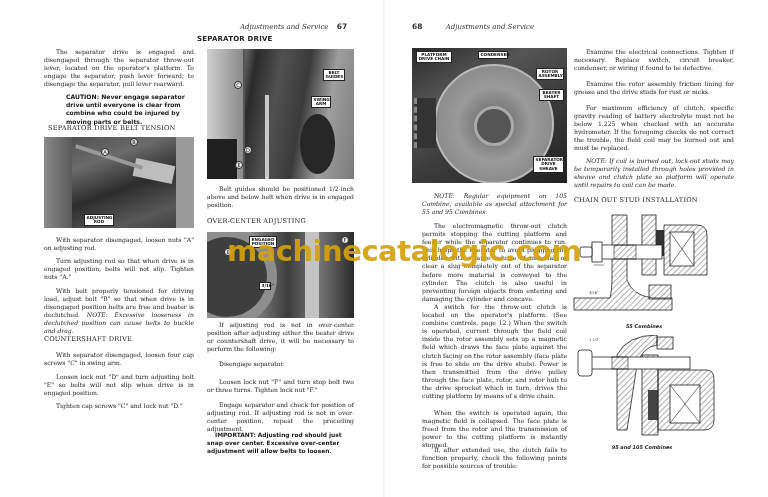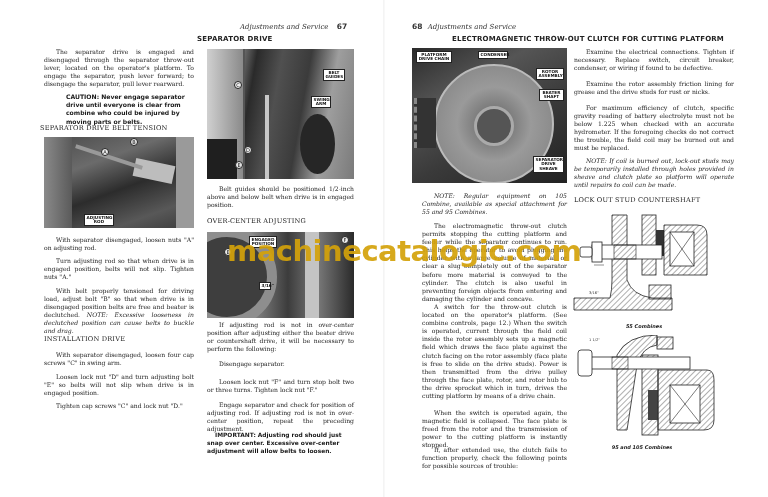--- a/index.html
+++ b/index.html
@@ -34,40 +34,40 @@
     <span>Adjustments and Service</span>
     <span class="header-num" style="margin-left:6px;">67</span>
   </div>
 
   <div class="abs sec-title" style="left:150px; top:35px;margin-left:47px;">SEPARATOR DRIVE</div>
 
   <div class="abs para" style="left:44px; top:48px; width:150px;">The separator drive is engaged and disengaged through the separator throw-out lever, located on the operator's platform. To engage the separator, push lever forward; to disengage the separator, pull lever rearward.</div>
 
   <div class="abs sans-bold" style="left:66px; top:93px; width:128px;">CAUTION: Never engage separator drive until everyone is clear from combine who could be injured by moving parts or belts.</div>
 
-  <div class="abs sub-title" style="left:40px; top:124px;">SEPARATOR DRIVE BELT TENSION</div>
+  <div class="abs sub-title" style="left:48px; top:124px;">SEPARATOR DRIVE BELT TENSION</div>
 
   <div class="photo" style="left:44px; top:137px; width:150px; height:91px; background: linear-gradient(160deg,#4a4a4a 0%,#6b6b6b 30%,#2c2c2c 55%,#585858 80%,#3a3a3a 100%);">
     <div class="abs" style="left:0; top:0; width:28px; height:91px; background: linear-gradient(90deg,#8a8a8a,#5a5a5a);"></div>
     <div class="abs" style="left:90px; top:25px; width:40px; height:18px; background:#bdbdbd; transform: rotate(12deg);"></div>
     <div class="abs" style="left:30px; top:18px; width:70px; height:4px; background:#999; transform: rotate(18deg);"></div>
     <div class="abs" style="left:132px; top:0; width:18px; height:91px; background:#9a9a9a;"></div>
     <div class="callout" style="left:57px; top:11px;">A</div>
     <div class="callout" style="left:86px; top:1px;">B</div>
     <div class="lbl" style="left:40px; top:77px; width:30px;">ADJUSTING ROD</div>
   </div>
 
   <div class="abs para" style="left:44px; top:236px; width:150px;">With separator disengaged, loosen nuts "A" on adjusting rod.</div>
   <div class="abs para" style="left:44px; top:257px; width:150px;">Turn adjusting rod so that when drive is in engaged position, belts will not slip. Tighten nuts "A."</div>
   <div class="abs para" style="left:44px; top:287px; width:150px;">
     <span>With belt properly tensioned for driving load, adjust bolt "B" so that when drive is in disengaged position belts are free and beater is declutched.</span>
     <span class="inline-italic">NOTE: Excessive looseness in declutched position can cause belts to buckle and drag.</span>
   </div>
 
-  <div class="abs sub-title" style="left:44px; top:335px;">INSTALLATION DRIVE</div>
+  <div class="abs sub-title" style="left:44px; top:335px;">COUNTERSHAFT DRIVE</div>
   <div class="abs para" style="left:44px; top:351px; width:150px;">With separator disengaged, loosen four cap screws "C" in swing arm.</div>
   <div class="abs para" style="left:44px; top:373px; width:150px;">Loosen lock nut "D" and turn adjusting bolt "E" so belts will not slip when drive is in engaged position.</div>
   <div class="abs para" style="left:44px; top:402px; width:150px;">Tighten cap screws "C" and lock nut "D."</div>
 
   <div class="photo" style="left:207px; top:49px; width:147px; height:130px; background: linear-gradient(100deg,#b9b9b9 0%,#8d8d8d 18%,#2a2a2a 30%,#505050 45%,#3b3b3b 62%,#9e9e9e 78%,#7a7a7a 100%);">
     <div class="abs" style="left:0; top:0; width:38px; height:130px; background: linear-gradient(90deg,#d0d0d0,#8a8a8a); border-right:2px solid #555;"></div>
     <div class="abs" style="left:93px; top:65px; width:35px; height:60px; border-radius:50%; background:#262626;"></div>
     <div class="abs" style="left:0px; top:90px; width:30px; height:40px; background:#1f1f1f;"></div>
     <div class="abs" style="left:58px; top:46px; width:4px; height:84px; background:#c8c8c8;"></div>
     <div class="lbl" style="left:116px; top:20px; width:22px;">BELT GUIDES</div>
@@ -95,25 +95,24 @@
   <div class="abs para" style="left:207px; top:378px; width:147px;">Loosen lock nut "F" and turn stop bolt two or three turns. Tighten lock nut "F."</div>
   <div class="abs para" style="left:207px; top:401px; width:147px;">Engage separator and check for position of adjusting rod. If adjusting rod is not in over-center position, repeat the preceding adjustment.</div>
   <div class="abs sans-bold" style="left:207px; top:431px; width:147px; text-indent:8px; font-size:5.9px;">IMPORTANT: Adjusting rod should just snap over center. Excessive over-center adjustment will allow belts to loosen.</div>
 </div>
 
 <div class="gutter"></div>
 
 <div class="page page-right">
 
   <div class="abs header-text" style="left:28px; top:22px; width:160px;">
-    <span class="header-num" style="margin-right:3px;text-align:right;">68</span>
+    <span class="header-num" style="margin-right:21px;text-align:right;">68</span>
     <span>Adjustments and Service</span>
   </div>
 
-  <div class="abs sec-title" style="left:68px; top:35px;">ELECTROMAGNETIC THROW-OUT CLUTCH FOR CUTTING PLATFORM</div>
 
   <div class="photo" style="left:28px; top:48px; width:155px; height:135px; background: linear-gradient(150deg,#2a2a2a 0%,#555 30%,#3a3a3a 60%,#222 100%);">
     <div class="abs" style="left:22px; top:16px; width:120px; height:120px; border-radius:50%; background: radial-gradient(circle,#555 0%,#7a7a7a 20%,#9a9a9a 45%,#8a8a8a 75%,#6a6a6a 100%); border:2px solid #bbb;"></div>
     <div class="abs" style="left:62px; top:58px; width:40px; height:40px; border-radius:50%; background:#555; border:3px solid #aaa;"></div>
     <div class="abs" style="left:2px; top:50px; width:22px; height:50px; background:#333; border-left:3px dashed #888;"></div>
     <div class="lbl" style="left:4px; top:3px; width:36px;">PLATFORM DRIVE CHAIN</div>
     <div class="lbl" style="left:66px; top:3px; width:30px;">CONDENSER</div>
     <div class="lbl" style="left:124px; top:20px; width:28px;">ROTOR ASSEMBLY</div>
     <div class="lbl" style="left:127px; top:41px; width:25px;">BEATER SHAFT</div>
     <div class="lbl" style="left:121px; top:108px; width:31px;">SEPARATOR DRIVE SHEAVE</div>
@@ -124,21 +123,21 @@
   <div class="abs para" style="left:38px; top:222px; width:145px;">The electromagnetic throw-out clutch permits stopping the cutting platform and feeder while the separator continues to run. This helps the operator to avoid plugging the cylinder with a large volume of material, or clear a slug completely out of the separator before more material is conveyed to the cylinder. The clutch is also useful in preventing foreign objects from entering and damaging the cylinder and concave.</div>
   <div class="abs para" style="left:38px; top:303px; width:145px;">A switch for the throw-out clutch is located on the operator's platform. (See combine controls, page 12.) When the switch is operated, current through the field coil inside the rotor assembly sets up a magnetic field which draws the face plate against the clutch facing on the rotor assembly (face plate is free to slide on the drive studs). Power is then transmitted from the drive pulley through the face plate, rotor, and rotor hub to the drive sprocket which in turn, drives the cutting platform by means of a drive chain.</div>
   <div class="abs para" style="left:38px; top:409px; width:145px;">When the switch is operated again, the magnetic field is collapsed. The face plate is freed from the rotor and the transmission of power to the cutting platform is instantly stopped.</div>
   <div class="abs para" style="left:38px; top:446px; width:145px;">If, after extended use, the clutch fails to function properly, check the following points for possible sources of trouble:</div>
 
   <div class="abs para" style="left:190px; top:48px; width:160px;">Examine the electrical connections. Tighten if necessary. Replace switch, circuit breaker, condenser, or wiring if found to be defective.</div>
   <div class="abs para" style="left:190px; top:80px; width:160px;">Examine the rotor assembly friction lining for grease and the drive studs for rust or nicks.</div>
   <div class="abs para" style="left:190px; top:104px; width:160px;">For maximum efficiency of clutch, specific gravity reading of battery electrolyte must not be below 1.225 when checked with an accurate hydrometer. If the foregoing checks do not correct the trouble, the field coil may be burned out and must be replaced.</div>
   <div class="abs para italic" style="left:190px; top:157px; width:160px;">NOTE: If coil is burned out, lock-out studs may be temporarily installed through holes provided in sheave and clutch plate so platform will operate until repairs to coil can be made.</div>
 
-  <div class="abs sub-title" style="left:190px; top:196px;">LOCK OUT STUD COUNTERSHAFT</div>
+  <div class="abs sub-title" style="left:190px; top:196px;">CHAIN OUT STUD INSTALLATION</div>
 
   <svg class="abs" style="left:188px; top:210px;" width="160" height="105" viewBox="0 0 160 105">
     <defs>
       <pattern id="hatch" width="4" height="4" patternUnits="userSpaceOnUse" patternTransform="rotate(45)">
         <line x1="0" y1="0" x2="0" y2="4" stroke="#333" stroke-width="0.8"></line>
       </pattern>
     </defs>
     <path d="M40,5 L55,5 L55,70 Q60,85 80,88 L100,88 L100,100 L2,100 L2,88 L38,88 Q40,80 40,70 Z" fill="url(#hatch)" stroke="#222" stroke-width="0.8"></path>
     <rect x="70" y="5" width="14" height="60" fill="url(#hatch)" stroke="#222" stroke-width="0.8"></rect>
     <rect x="84" y="20" width="8" height="26" fill="#333"></rect>

